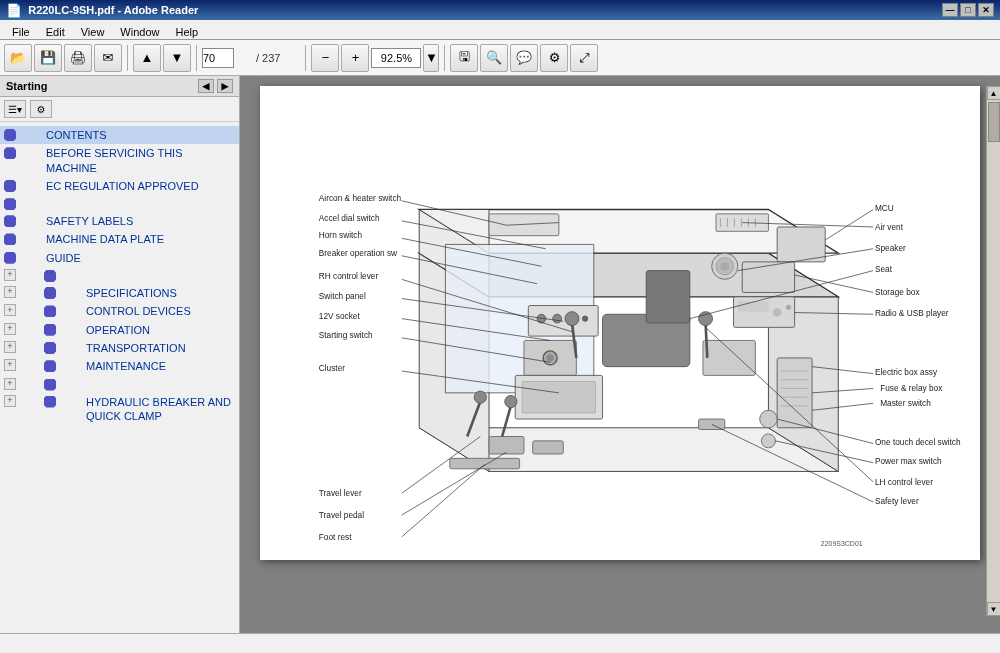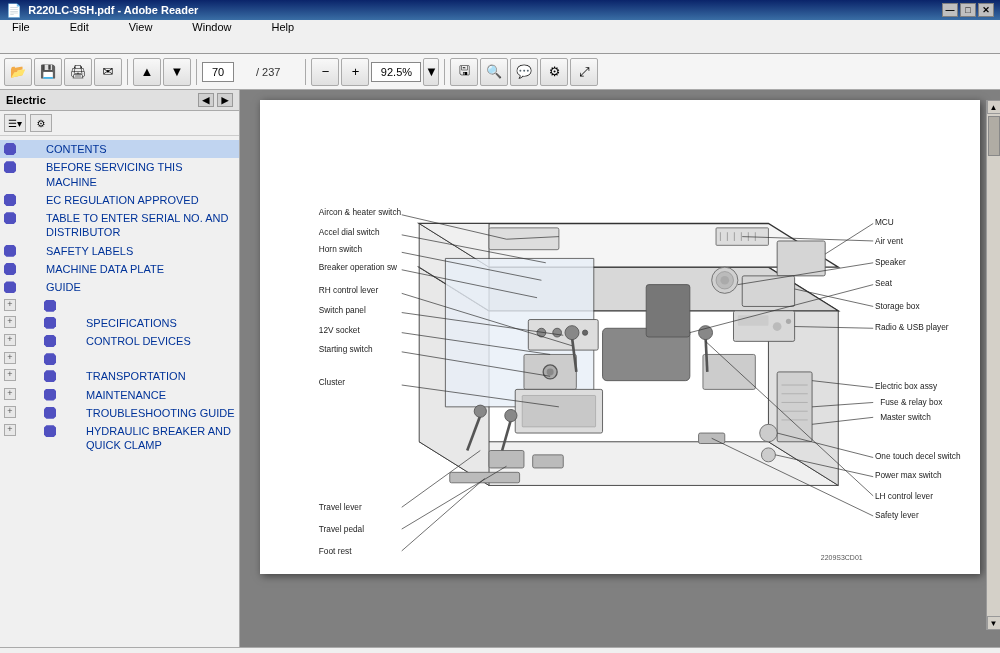--- a/index.html
+++ b/index.html
@@ -27,27 +27,26 @@
       border: 1px solid #808080;
       font-size: 9px;
       display: flex; align-items: center; justify-content: center;
       cursor: pointer;
       color: black;
     }
 
     
     #menubar {
       background: #f0f0f0;
-      height: 34px;
-      display: flex;
-      align-items: flex-start;
+      height: 20px;
+      display: flex;
+      align-items: flex-end;
       padding: 0 4px;
       border-bottom: 1px solid #999;
       font-size: 11px;
-      gap: 24px;
     }
     .menu-item {
       padding: 1px 8px;
       cursor: pointer;
     }
 
     
     #toolbar {
       background: #f5f5f5;
       height: 36px;
@@ -63,21 +62,21 @@
       border: 1px solid #aaa;
       border-radius: 2px;
       display: flex; align-items: center; justify-content: center;
       cursor: pointer;
       font-size: 13px;
     }
     .tb-sep { width: 1px; height: 26px; background: #aaa; margin: 0 3px; }
     .tb-page-input {
       width: 32px; height: 20px;
       border: 1px solid #888;
-      text-align: center;
+      text-align: left;
       font-size: 11px;
     }
     .tb-page-total { font-size: 11px; color: #333; margin: 0 20px; }
     .tb-zoom-input {
       width: 50px; height: 20px;
       border: 1px solid #888;
       text-align: center;
       font-size: 11px;
     }
 
@@ -266,21 +265,21 @@
   <div class="tb-btn">🔍</div>
   <div class="tb-btn">💬</div>
   <div class="tb-btn">⚙</div>
   <div class="tb-btn">⤢</div>
 </div>
 
 <div id="main">
 
   <div id="sidebar">
     <div id="bookmarks-header">
-      <span>Electric</span>
+      <span>Starting</span>
       <div id="bookmarks-controls">
         <div class="bk-ctrl-btn">◀</div>
         <div class="bk-ctrl-btn">▶</div>
       </div>
     </div>
     <div id="bookmarks-toolbar">
       <div class="bk-tb-btn">☰▾</div>
       <div class="bk-tb-btn">⚙</div>
     </div>
     <div id="bookmarks-list">
@@ -292,21 +291,20 @@
       <div class="bk-item">
         <span class="bk-icon"></span>
         <span class="bk-label">BEFORE SERVICING THIS MACHINE</span>
       </div>
       <div class="bk-item">
         <span class="bk-icon"></span>
         <span class="bk-label">EC REGULATION APPROVED</span>
       </div>
       <div class="bk-item">
         <span class="bk-icon"></span>
-        <span class="bk-label">TABLE TO ENTER SERIAL NO. AND DISTRIBUTOR</span>
       </div>
       <div class="bk-item">
         <span class="bk-icon"></span>
         <span class="bk-label">SAFETY LABELS</span>
       </div>
       <div class="bk-item">
         <span class="bk-icon"></span>
         <span class="bk-label">MACHINE DATA PLATE</span>
       </div>
       <div class="bk-item">
@@ -323,35 +321,35 @@
         <span class="bk-label">SPECIFICATIONS</span>
       </div>
       <div class="bk-item">
         <span class="bk-expand">+</span>
         <span class="bk-icon"></span>
         <span class="bk-label">CONTROL DEVICES</span>
       </div>
       <div class="bk-item">
         <span class="bk-expand">+</span>
         <span class="bk-icon"></span>
+        <span class="bk-label">OPERATION</span>
       </div>
       <div class="bk-item">
         <span class="bk-expand">+</span>
         <span class="bk-icon"></span>
         <span class="bk-label">TRANSPORTATION</span>
       </div>
       <div class="bk-item">
         <span class="bk-expand">+</span>
         <span class="bk-icon"></span>
         <span class="bk-label">MAINTENANCE</span>
       </div>
       <div class="bk-item">
         <span class="bk-expand">+</span>
         <span class="bk-icon"></span>
-        <span class="bk-label">TROUBLESHOOTING GUIDE</span>
       </div>
       <div class="bk-item">
         <span class="bk-expand">+</span>
         <span class="bk-icon"></span>
         <span class="bk-label">HYDRAULIC BREAKER AND QUICK CLAMP</span>
       </div>
 
     </div>
   </div>
 

